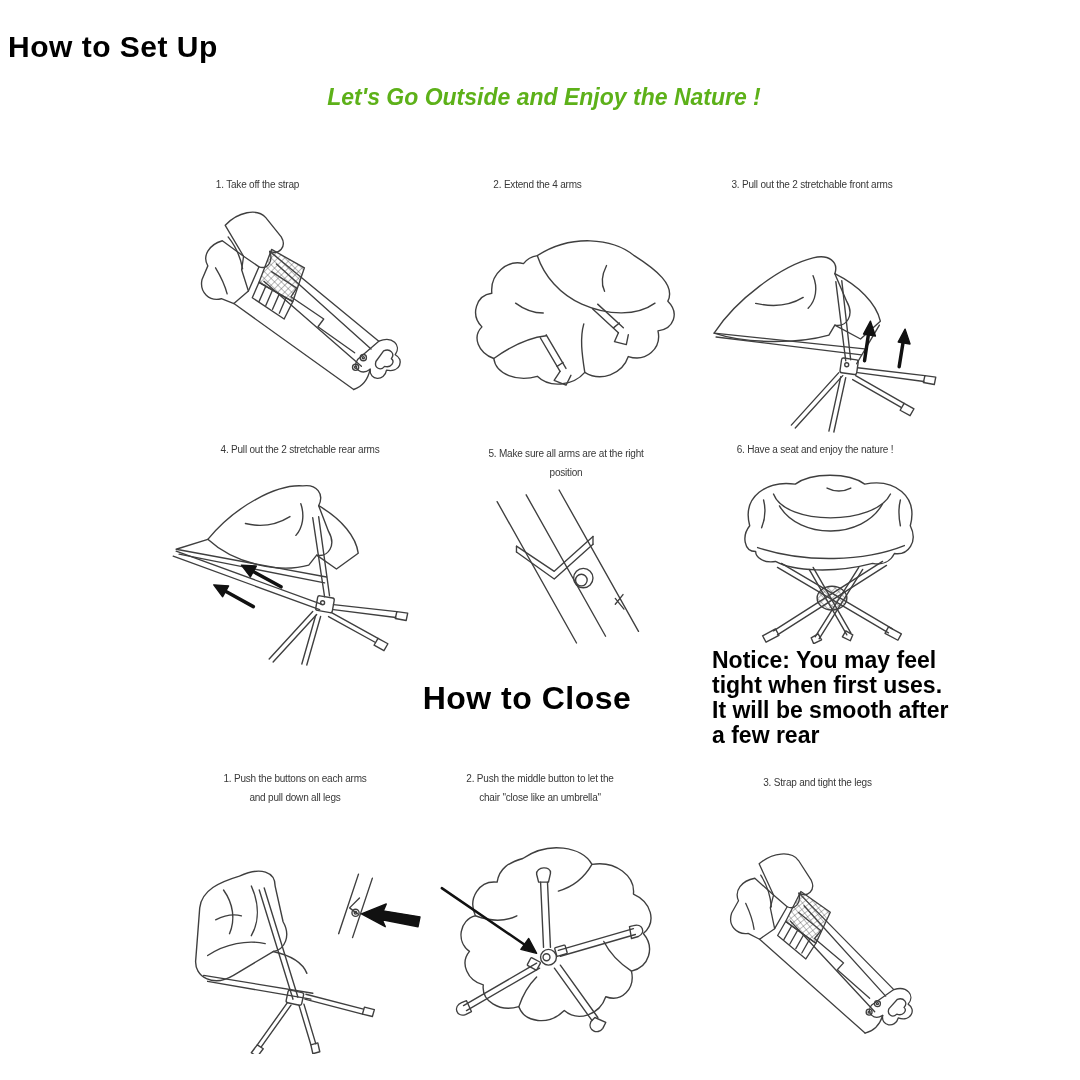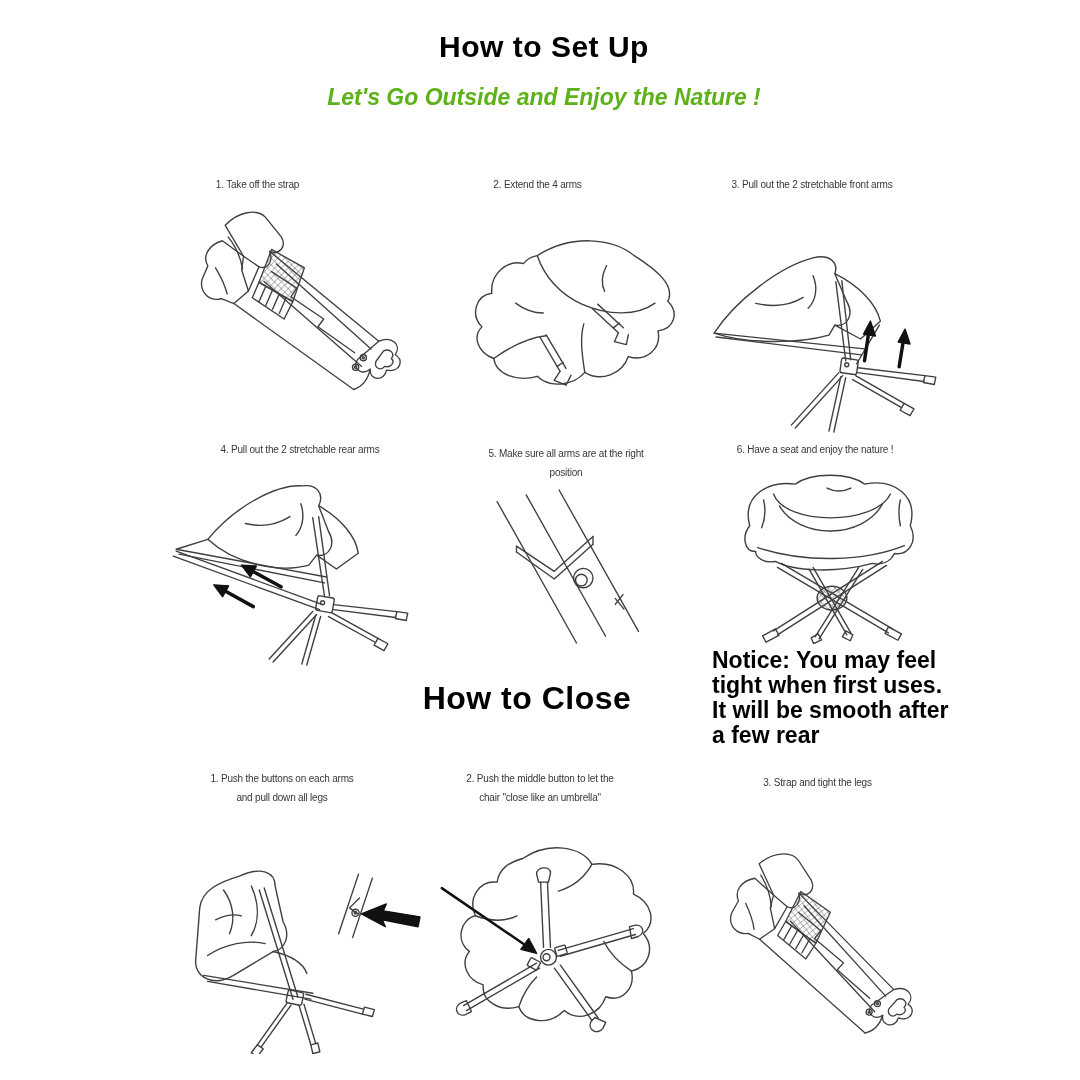--- a/index.html
+++ b/index.html
@@ -2,21 +2,21 @@
 <html style="--heading: #000000; --subtitle: #5db119; --label: #383838; --line_art: #3f3f3f; --arrow: #111111; --bg: #ffffff;"><head>
 <meta charset="utf-8">
 <style>
   :root{
     --heading:#000000; --subtitle:#5db119; --label:#383838;
     --line_art:#3f3f3f; --arrow:#111111; --bg:#ffffff;
   }
   html,body{margin:0;padding:0;background:var(--bg);}
   #page{position:relative;width:1080px;height:1080px;background:var(--bg);overflow:hidden;
         font-family:"Liberation Sans","DejaVu Sans",sans-serif;}
-  .title{position:absolute;left:8px;right:0;text-align:center;color:var(--heading);
+  .title{position:absolute;left:8px;right:0;text-align:left;color:var(--heading);
          font-weight:700;letter-spacing:0.5px;}
   #setup-title{top:30px;font-size:30px;}
   #subtitle{position:absolute;left:8px;right:0;top:84px;text-align:center;
             font-size:23px;font-weight:700;font-style:italic;color:var(--subtitle);}
   #close-title{position:absolute;left:377px;width:300px;top:680px;text-align:center;
                font-size:32px;font-weight:700;color:var(--heading);letter-spacing:0.5px;}
   .step-label{position:absolute;text-align:center;color:var(--label);
               font-size:10px;line-height:19px;letter-spacing:-0.2px;}
   #notice{position:absolute;left:712px;top:648px;width:240px;color:var(--heading);
           font-size:23px;line-height:25px;font-weight:700;text-align:left;}
@@ -90,21 +90,21 @@
   </div>
 
   <div id="close-title">How to Close</div>
   <div id="notice">
     <div>Notice: You may feel</div>
     <div>tight when first uses.</div>
     <div>It will be smooth after</div>
     <div>a few rear</div>
   </div>
 
-  <div class="step-label" style="left:166px;top:769px;width:232px">
+  <div class="step-label" style="left:179px;top:769px;width:232px">
     <div>1. Push the buttons on each arms</div>
       <div>and pull down all legs</div>
   </div>
   <div class="step-label" style="left:414px;top:769px;width:252px">
     <div>2. Push the middle button to let the</div>
       <div>chair "close like an umbrella"</div>
   </div>
   <div class="step-label" style="left:700px;top:773px;width:235px">
     <div>3. Strap and tight the legs</div>
       <div></div>

